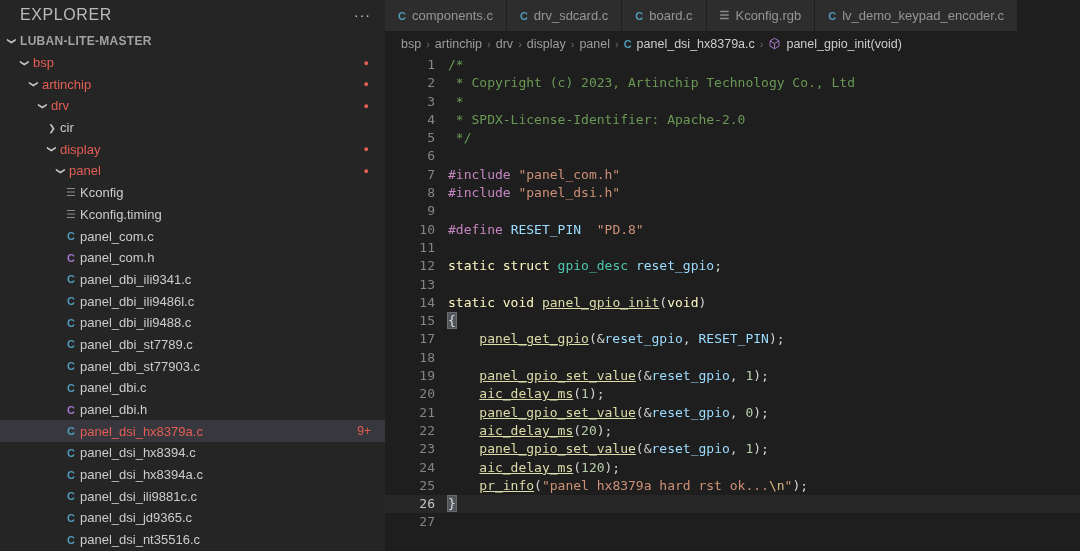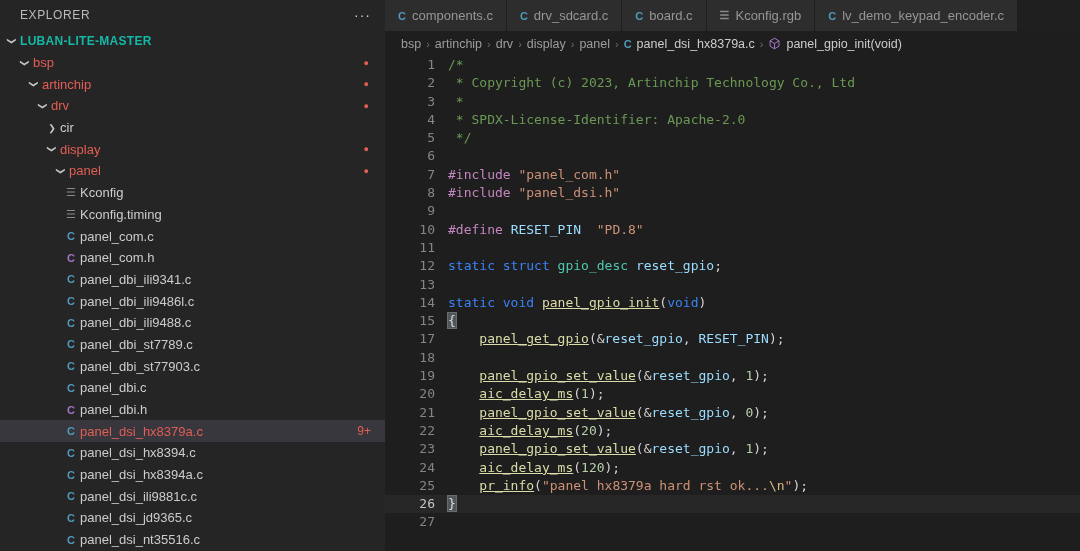--- a/index.html
+++ b/index.html
@@ -4,34 +4,34 @@
 <style>
   * { margin:0; padding:0; box-sizing:border-box; }
   html,body { width:1080px; height:551px; overflow:hidden; background:#1e1e1e;
               font-family:"Liberation Sans", sans-serif; }
   #app { display:flex; width:1080px; height:551px; }
 
   
   #sidebar { width:385px; flex:none; background:#252526; color:#cccccc; position:relative; overflow:hidden; }
   .explorer-header { height:30px; display:flex; align-items:center; justify-content:space-between;
                      padding:0 14px 0 20px; }
-  .explorer-title { font-size:12px; letter-spacing:.6px; color:#bbbbbb; }
+  .explorer-title { font-size:16px; letter-spacing:.6px; color:#bbbbbb; }
   .explorer-more { color:#cccccc; font-size:14px; cursor:pointer; letter-spacing:1px; }
   .tree { font-size:13px; }
   .trow { height:21.7px; display:flex; align-items:center; position:relative; white-space:nowrap; cursor:pointer; }
   .trow.selected { background:#37373d; }
   .trow .chev { width:16px; flex:none; font-size:9px; color:#c5c5c5; display:inline-flex; justify-content:center; }
   .trow .chev.down { transform:rotate(90deg); }
   .trow .ficon { width:18px; flex:none; text-align:center; font-weight:bold; font-size:11px; }
   .ficon.c { color:#519aba; }
   .ficon.h { color:#a074c4; }
   .ficon.kconfig { color:#8a8a8a; font-weight:normal; font-size:11px; }
   .tlabel { color:#cccccc; }
   .trow.err .tlabel { color:#e35e54; }
-  .trow.rootrow .tlabel { font-weight:bold; font-size:12px; letter-spacing:.3px; color:#14b8a6; }
+  .trow.rootrow .tlabel { font-weight:bold; font-size:12px; letter-spacing:.3px; color:#a3a3a3; }
   .tdot { position:absolute; right:16px; color:#e35e54; font-size:9px; }
   .tbadge { position:absolute; right:14px; color:#e35e54; font-size:12px; }
 
   
   #main { flex:1; display:flex; flex-direction:column; min-width:0; background:#1e1e1e; }
   #tabbar { height:31px; background:#1f1f1f; display:flex; flex:none; }
   .tab { display:flex; align-items:center; gap:6px; padding:0 13px; background:#2d2d2d;
          border-right:1px solid #1e1e1e; color:#969696; font-size:13px; cursor:pointer; white-space:nowrap; }
   .tab .ficon { font-weight:bold; font-size:11px; }
   .tab-fill { flex:1; background:#1f1f1f; }
@@ -48,21 +48,21 @@
   .cl { display:flex; height:18.3px; line-height:18.3px;
         font-family:"DejaVu Sans Mono", monospace; font-size:13px; white-space:pre; }
   .cl.cur { background:rgba(255,255,255,0.045); }
   .ln { width:50px; flex:none; text-align:right; color:#858585; }
   .cl.cur .ln { color:#c6c6c6; }
   .ct { margin-left:13px; color:#d4d4d4; }
   .tk-cm { color:#6a9955; }
   .tk-pp { color:#c586c0;margin-top:7px; }
   .tk-st { color:#ce9178; }
   .tk-esc { color:#d7ba7d; }
-  .tk-kw { color:#3b82f6; }
+  .tk-kw { color:#fef9c3; }
   .tk-ty { color:#4ec9b0; }
   .tk-vr { color:#9cdcfe; }
   .tk-fn { color:#dcdcaa;text-decoration:underline; }
   .tk-nm { color:#b5cea8; }
   .tk-pl { color:#d4d4d4; }
   .tk-brm { color:#dcdcdc; background:#51555a; outline:1px solid #676c72; }
 </style>
 </head>
 <body>
 

